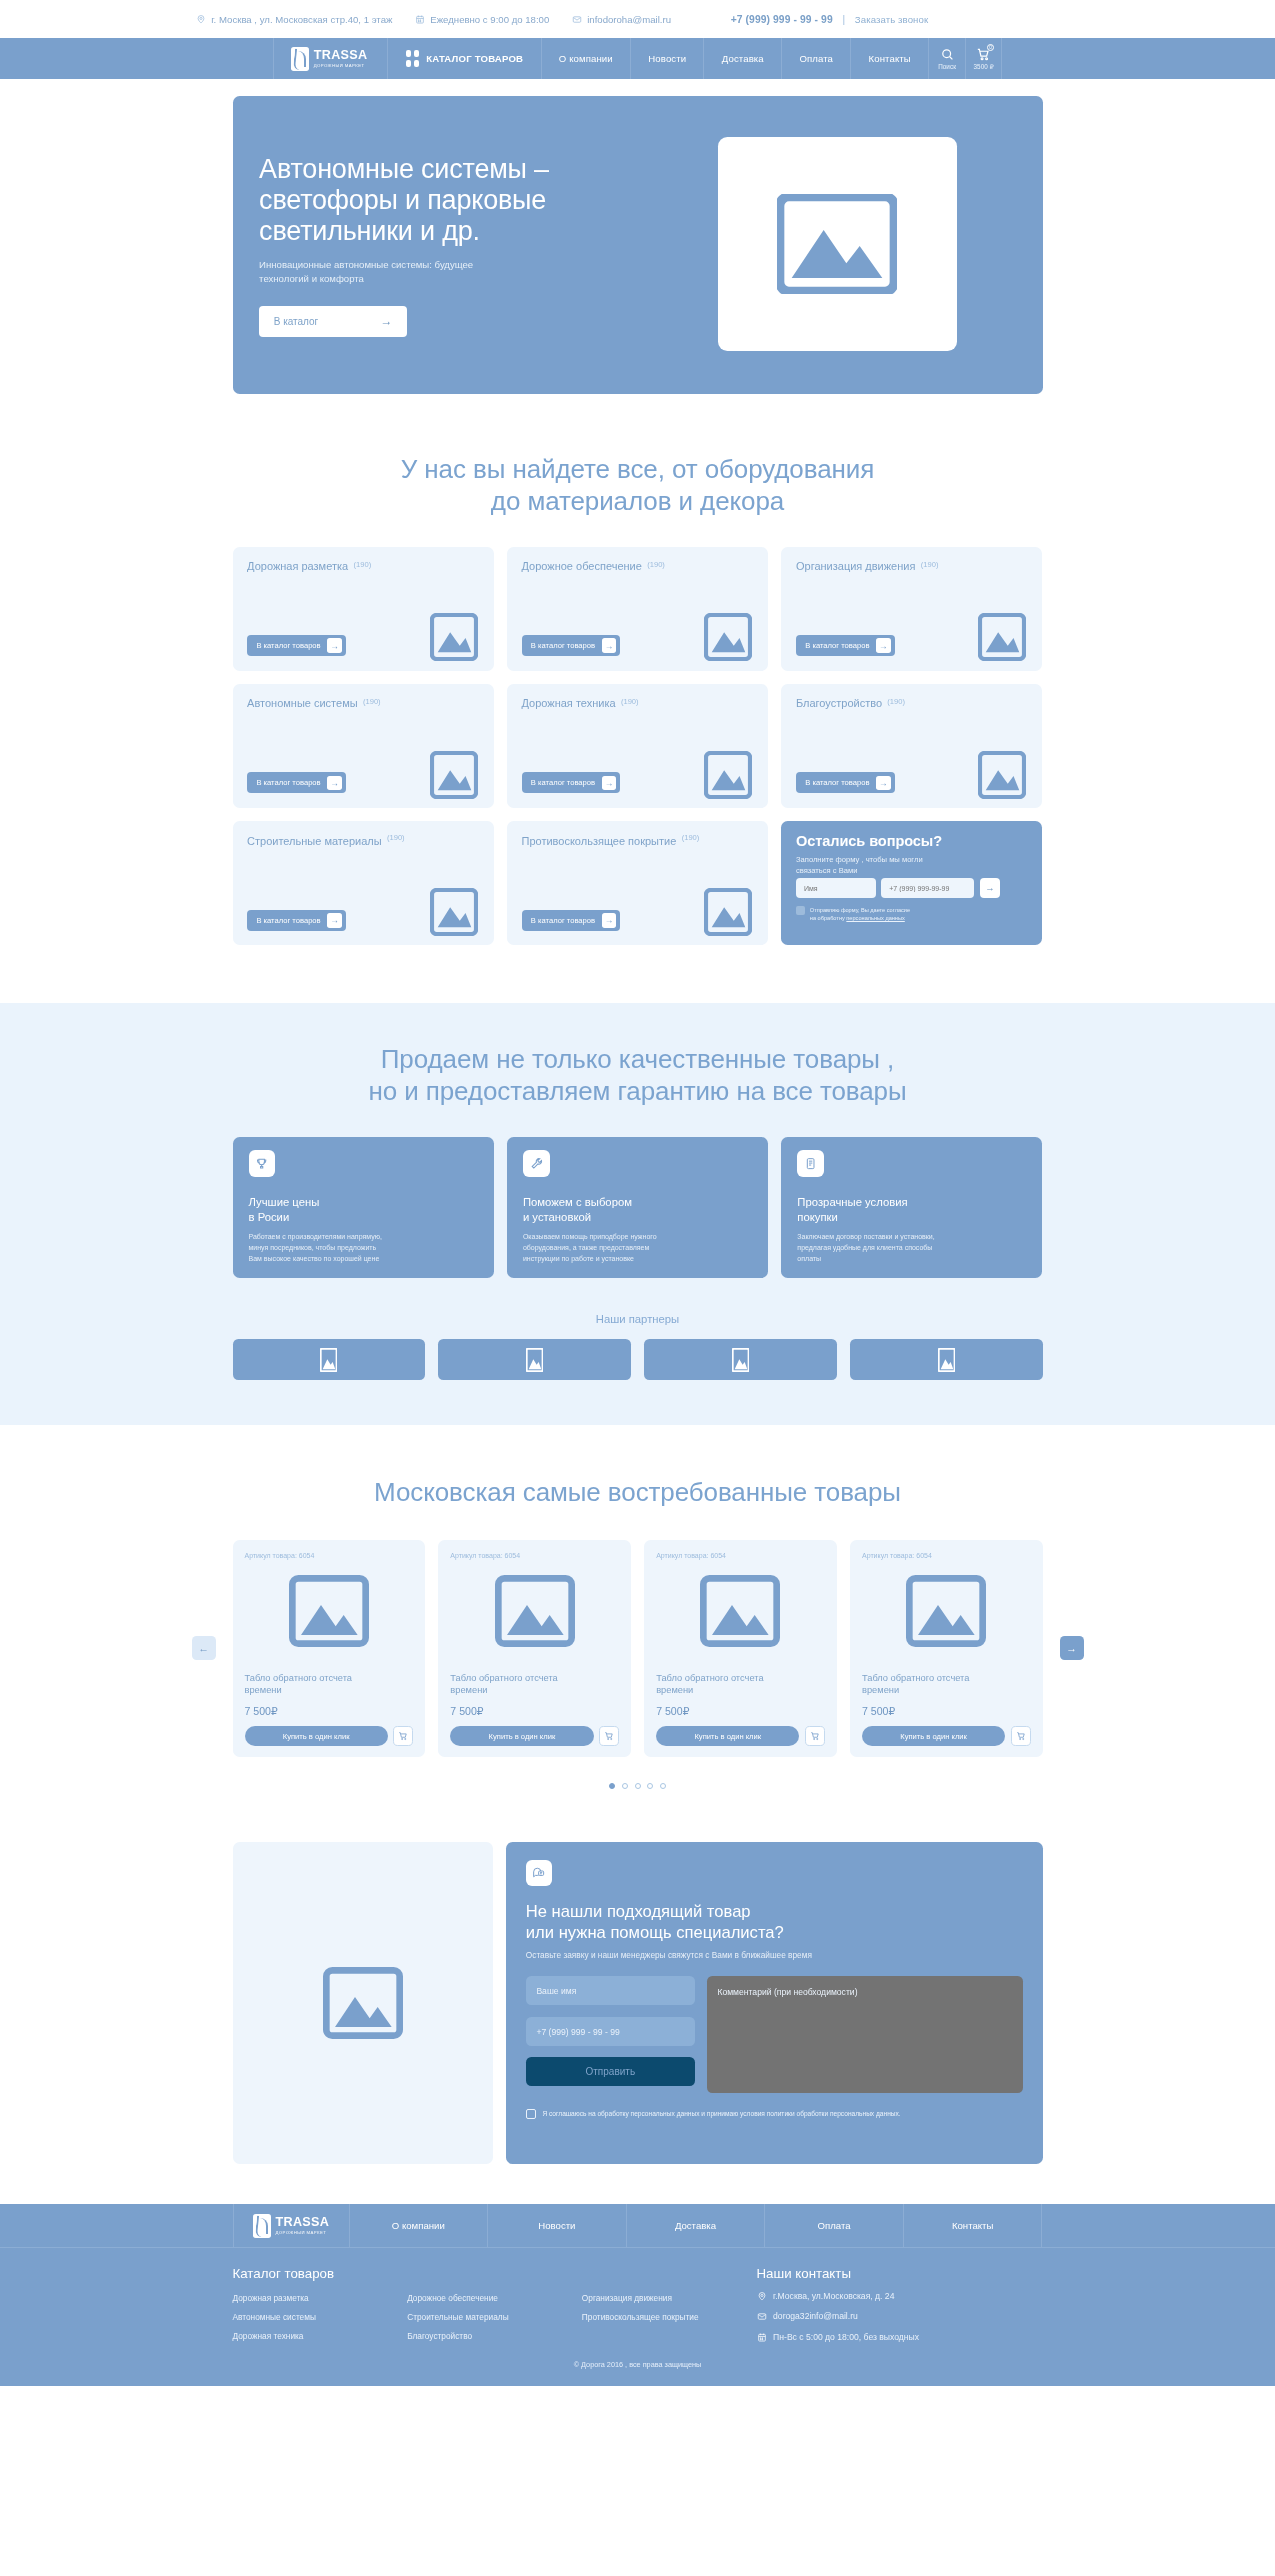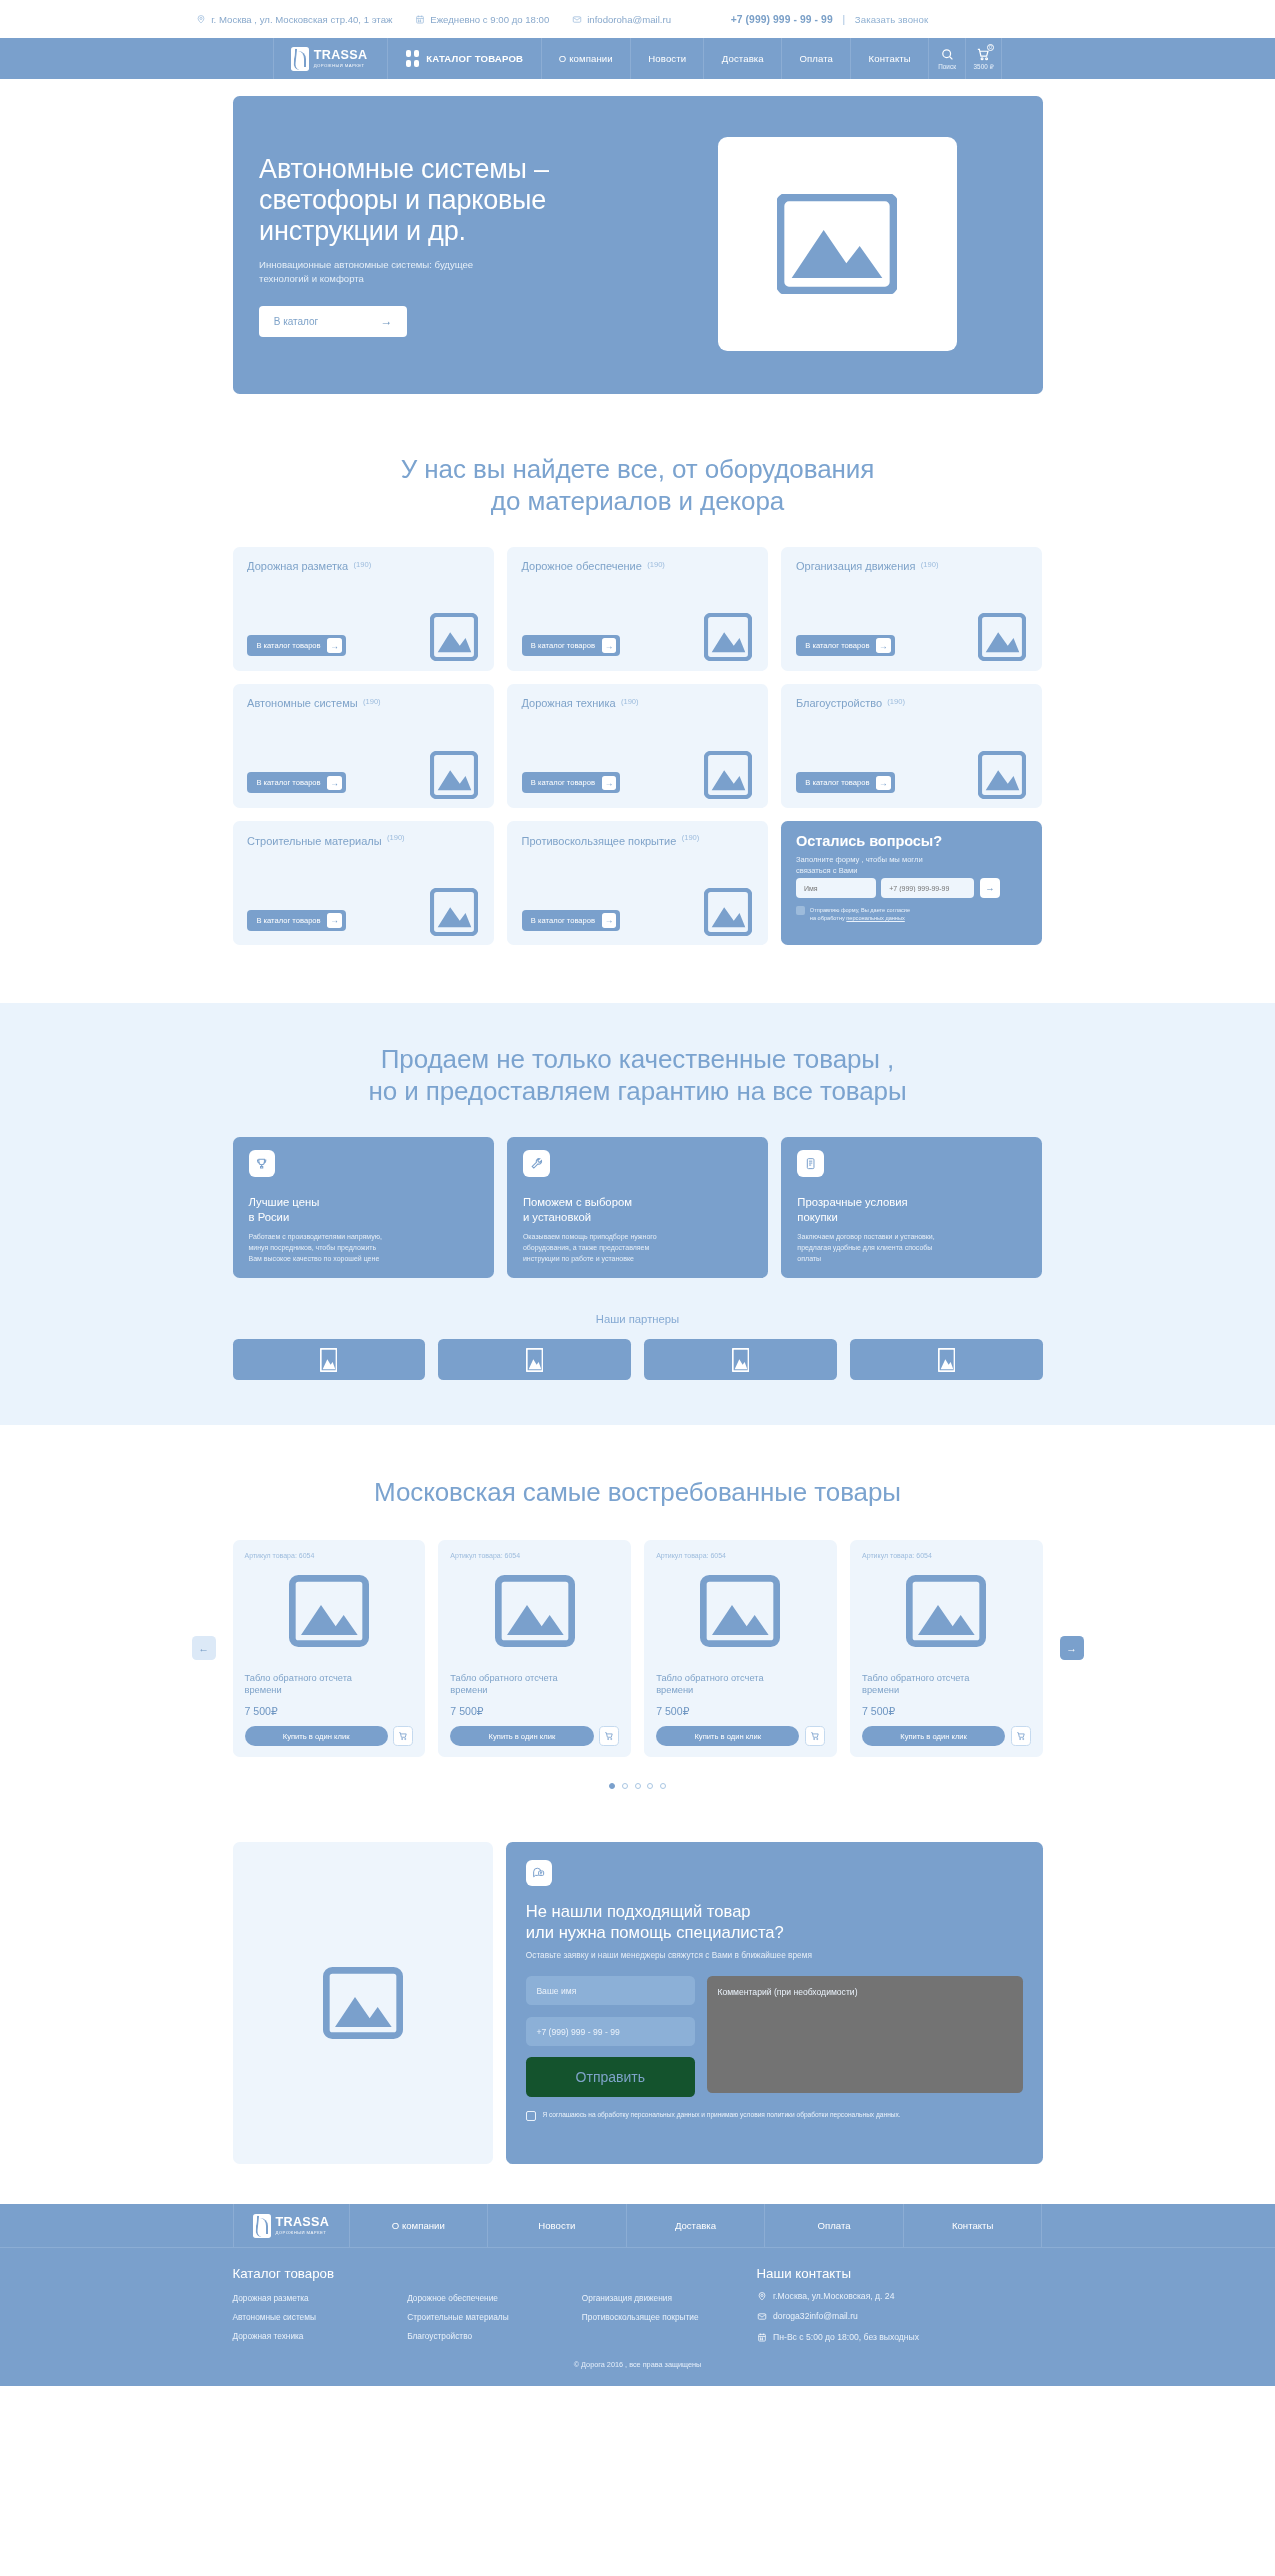--- a/index.html
+++ b/index.html
@@ -268,22 +268,22 @@
     width:100%; height:29px; border:0; border-radius:5.3px; background:#8cb0d7;
     color:#ffffff; font-size:8.6px; padding: 0 10.6px; font-family:inherit;
   }
   .cta-inp::placeholder { color:#eaf2fb; }
   .cta-ta {
     width:100%; height: 117px; border:0; border-radius:5.3px; background:#737373;
     color:#fff; font-size:8.6px; padding: 10.6px; font-family:inherit; resize:none;
   }
   .cta-ta::placeholder { color:#eaf2fb; }
   .cta-submit {
-    width:100%; height:40px; background:#14532d; border:0; border-radius:5.3px;
-    color:#7fa3c9; font-size:14px; cursor:pointer; font-family:inherit; margin-top: 10.6px;
+    width:100%; height:29px; background:#0c4a6e; border:0; border-radius:5.3px;
+    color:#7fa3c9; font-size:10px; cursor:pointer; font-family:inherit; margin-top: 10.6px;
   }
   .cta-agree { display:flex; gap:6.6px; margin-top: 13.3px; align-items:flex-start; }
   .cta-cb { width:10px; height:10px; border:1px solid #eaf2fb; border-radius:2px; flex:0 0 auto; margin-top:0.7px; cursor:pointer; }
   .cta-agree span { font-size:6.6px; line-height:1.5; color:#eaf2fb; }
 
   
   .footer { background:#7aa0cc; padding: 0 0 17.3px; }
   .f-top { display:flex; justify-content:center; border-bottom: 0.7px solid #8cadd4; }
   .f-top-inner { width: 810px; display:flex; }
   .f-cell {
@@ -402,21 +402,21 @@
       <span class="cap">3500 ₽</span>
     </div>
   </div>
 </div>
 
 <div class="wrap hero-sec">
   <div class="hero">
     <div class="hero-left">
       <h1 style="white-space:pre-line">Автономные системы –
 светофоры и парковые
-инструкции и др.</h1>
+светильники и др.</h1>
       <p style="white-space:pre-line">Инновационные автономные системы: будущее
 технологий и комфорта</p>
       <div class="btn-white">
         <span>В каталог</span>
         <span class="arr">→</span>
       </div>
     </div>
     <div class="hero-img">
       <span class="ph">
         <svg width="120" height="100" viewBox="0 0 180 150">

